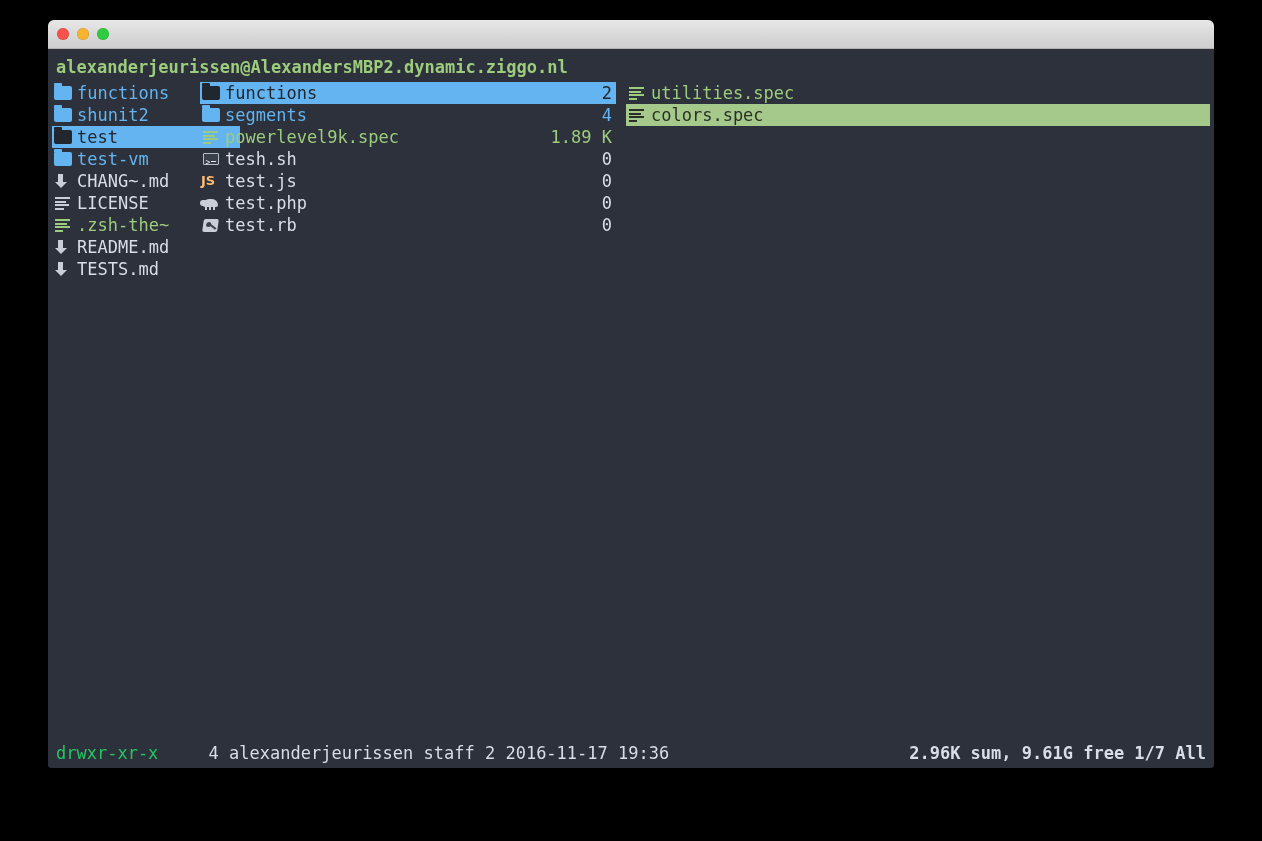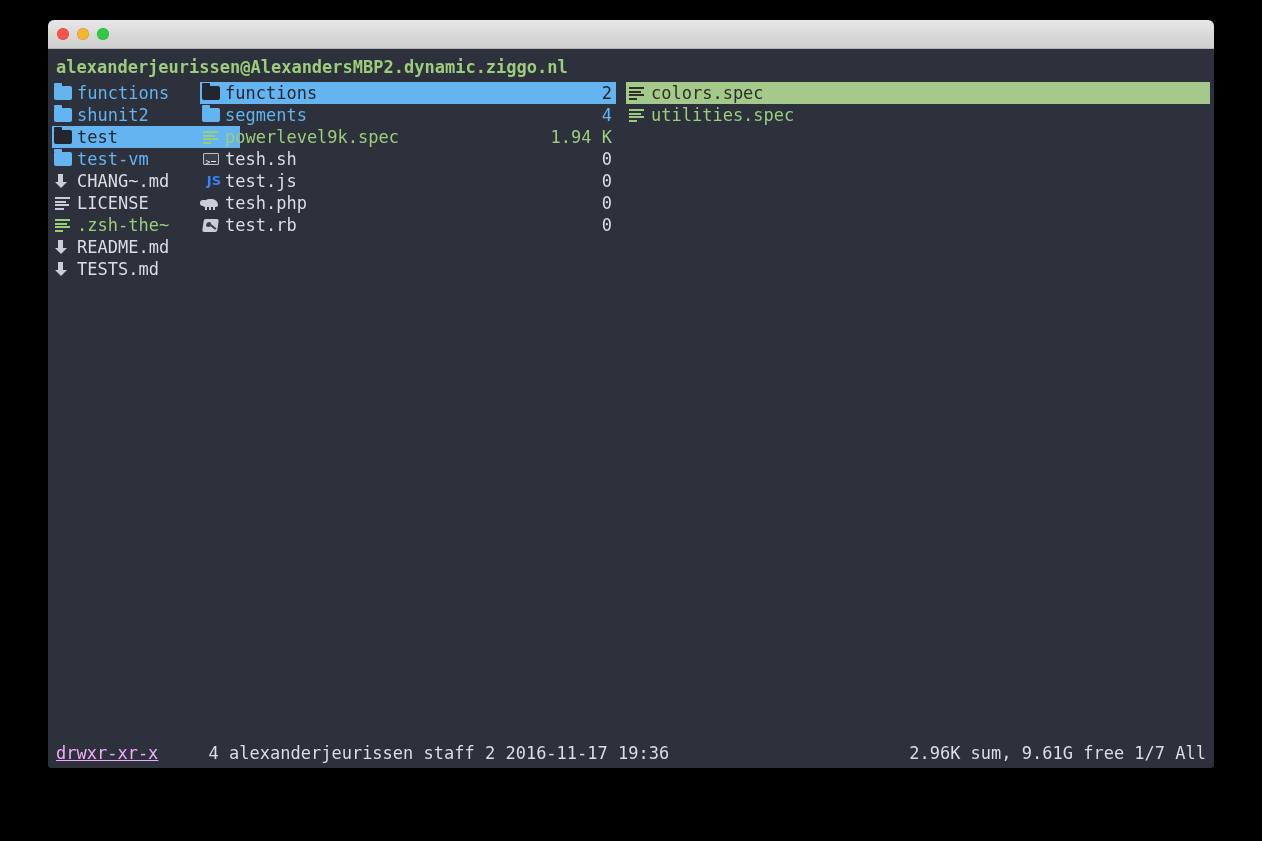--- a/index.html
+++ b/index.html
@@ -197,22 +197,22 @@
   .ic-terminal::after {
     content: ""; position: absolute;
     left: 7px; bottom: 2px; width: 5px; height: 1.5px;
     background: #e0e4ea;
   }
 
   .ic-js {
     position: absolute; left: 1px; top: 0;
     width: 20px; height: 22px; line-height: 22px;
     font-family: "DejaVu Sans", "Liberation Sans", sans-serif;
-    font-weight: bold; font-size: 13px; color: #3b82f6;
-    text-align: right;
+    font-weight: bold; font-size: 13px; color: #fdba74;
+    text-align: left;
   }
 
   .ic-elephant {
     position: absolute; left: 3px; top: 7px;
     width: 15px; height: 8px;
     background: #c9ced8;
     border-radius: 6px 6px 2px 2px;
   }
   .ic-elephant::before {
     content: ""; position: absolute;
@@ -249,22 +249,22 @@
   #status {
     position: absolute;
     left: 0; bottom: 4px;
     width: 1166px;
     height: 24px;
     line-height: 24px;
     font-size: 17px;
     white-space: nowrap;
   }
   #status-left { position: absolute; left: 8px; }
-  #status-right { position: absolute; right: 8px; }
-  .c-perm { color: #f0abfc; text-decoration: underline; }
+  #status-right { position: absolute; right: 8px; font-weight: bold; }
+  .c-perm { color: #22c55e; }
   .c-stat { color: #d9dde5; margin-left: 20px; }
 </style>
 </head>
 <body>
 
 <div id="window">
 
   <div id="titlebar">
     <div class="lights">
       <span class="light close"></span>
@@ -363,73 +363,73 @@
         <div class="row">
           <span class="icon">
             <span class="ic-lines-green">
               <i></i>
               <i></i>
               <i></i>
               <i></i>
             </span>
           </span>
           <span class="name c-green">powerlevel9k.spec</span>
-          <span class="size c-green">1.94 K</span>
+          <span class="size c-green">1.89 K</span>
         </div>
         <div class="row">
           <span class="icon">
             <span class="ic-terminal"></span>
           </span>
           <span class="name c-file">tesh.sh</span>
           <span class="size c-file">0</span>
         </div>
         <div class="row">
           <span class="icon">
             <span class="ic-js">JS</span>
           </span>
           <span class="name c-file">test.js</span>
           <span class="size c-file">0</span>
         </div>
         <div class="row">
           <span class="icon">
             <span class="ic-elephant"></span>
           </span>
-          <span class="name c-file">tesh.php</span>
+          <span class="name c-file">test.php</span>
           <span class="size c-file">0</span>
         </div>
         <div class="row">
           <span class="icon">
             <span class="ic-ruby"></span>
           </span>
           <span class="name c-file">test.rb</span>
           <span class="size c-file">0</span>
         </div>
       </div>
     <div class="panel" id="panel-right">
+        <div class="row">
+          <span class="icon">
+            <span class="ic-lines-green">
+              <i></i>
+              <i></i>
+              <i></i>
+              <i></i>
+            </span>
+          </span>
+          <span class="name c-green">utilities.spec</span>
+        </div>
         <div class="row sel-green">
           <span class="icon">
             <span class="ic-lines-green">
               <i></i>
               <i></i>
               <i></i>
               <i></i>
             </span>
           </span>
           <span class="name c-sel-g">colors.spec</span>
-        </div>
-        <div class="row">
-          <span class="icon">
-            <span class="ic-lines-green">
-              <i></i>
-              <i></i>
-              <i></i>
-              <i></i>
-            </span>
-          </span>
-          <span class="name c-green">utilities.spec</span>
         </div>
       </div>
 
     <div id="status">
       <span id="status-left">
         <span class="c-perm">drwxr-xr-x</span><span class="c-stat">&nbsp;</span><span class="c-stat">4 alexanderjeurissen staff 2 2016-11-17 19:36</span>
       </span>
       <span id="status-right" class="c-stat">2.96K sum, 9.61G free  1/7  All</span>
     </div>
 

